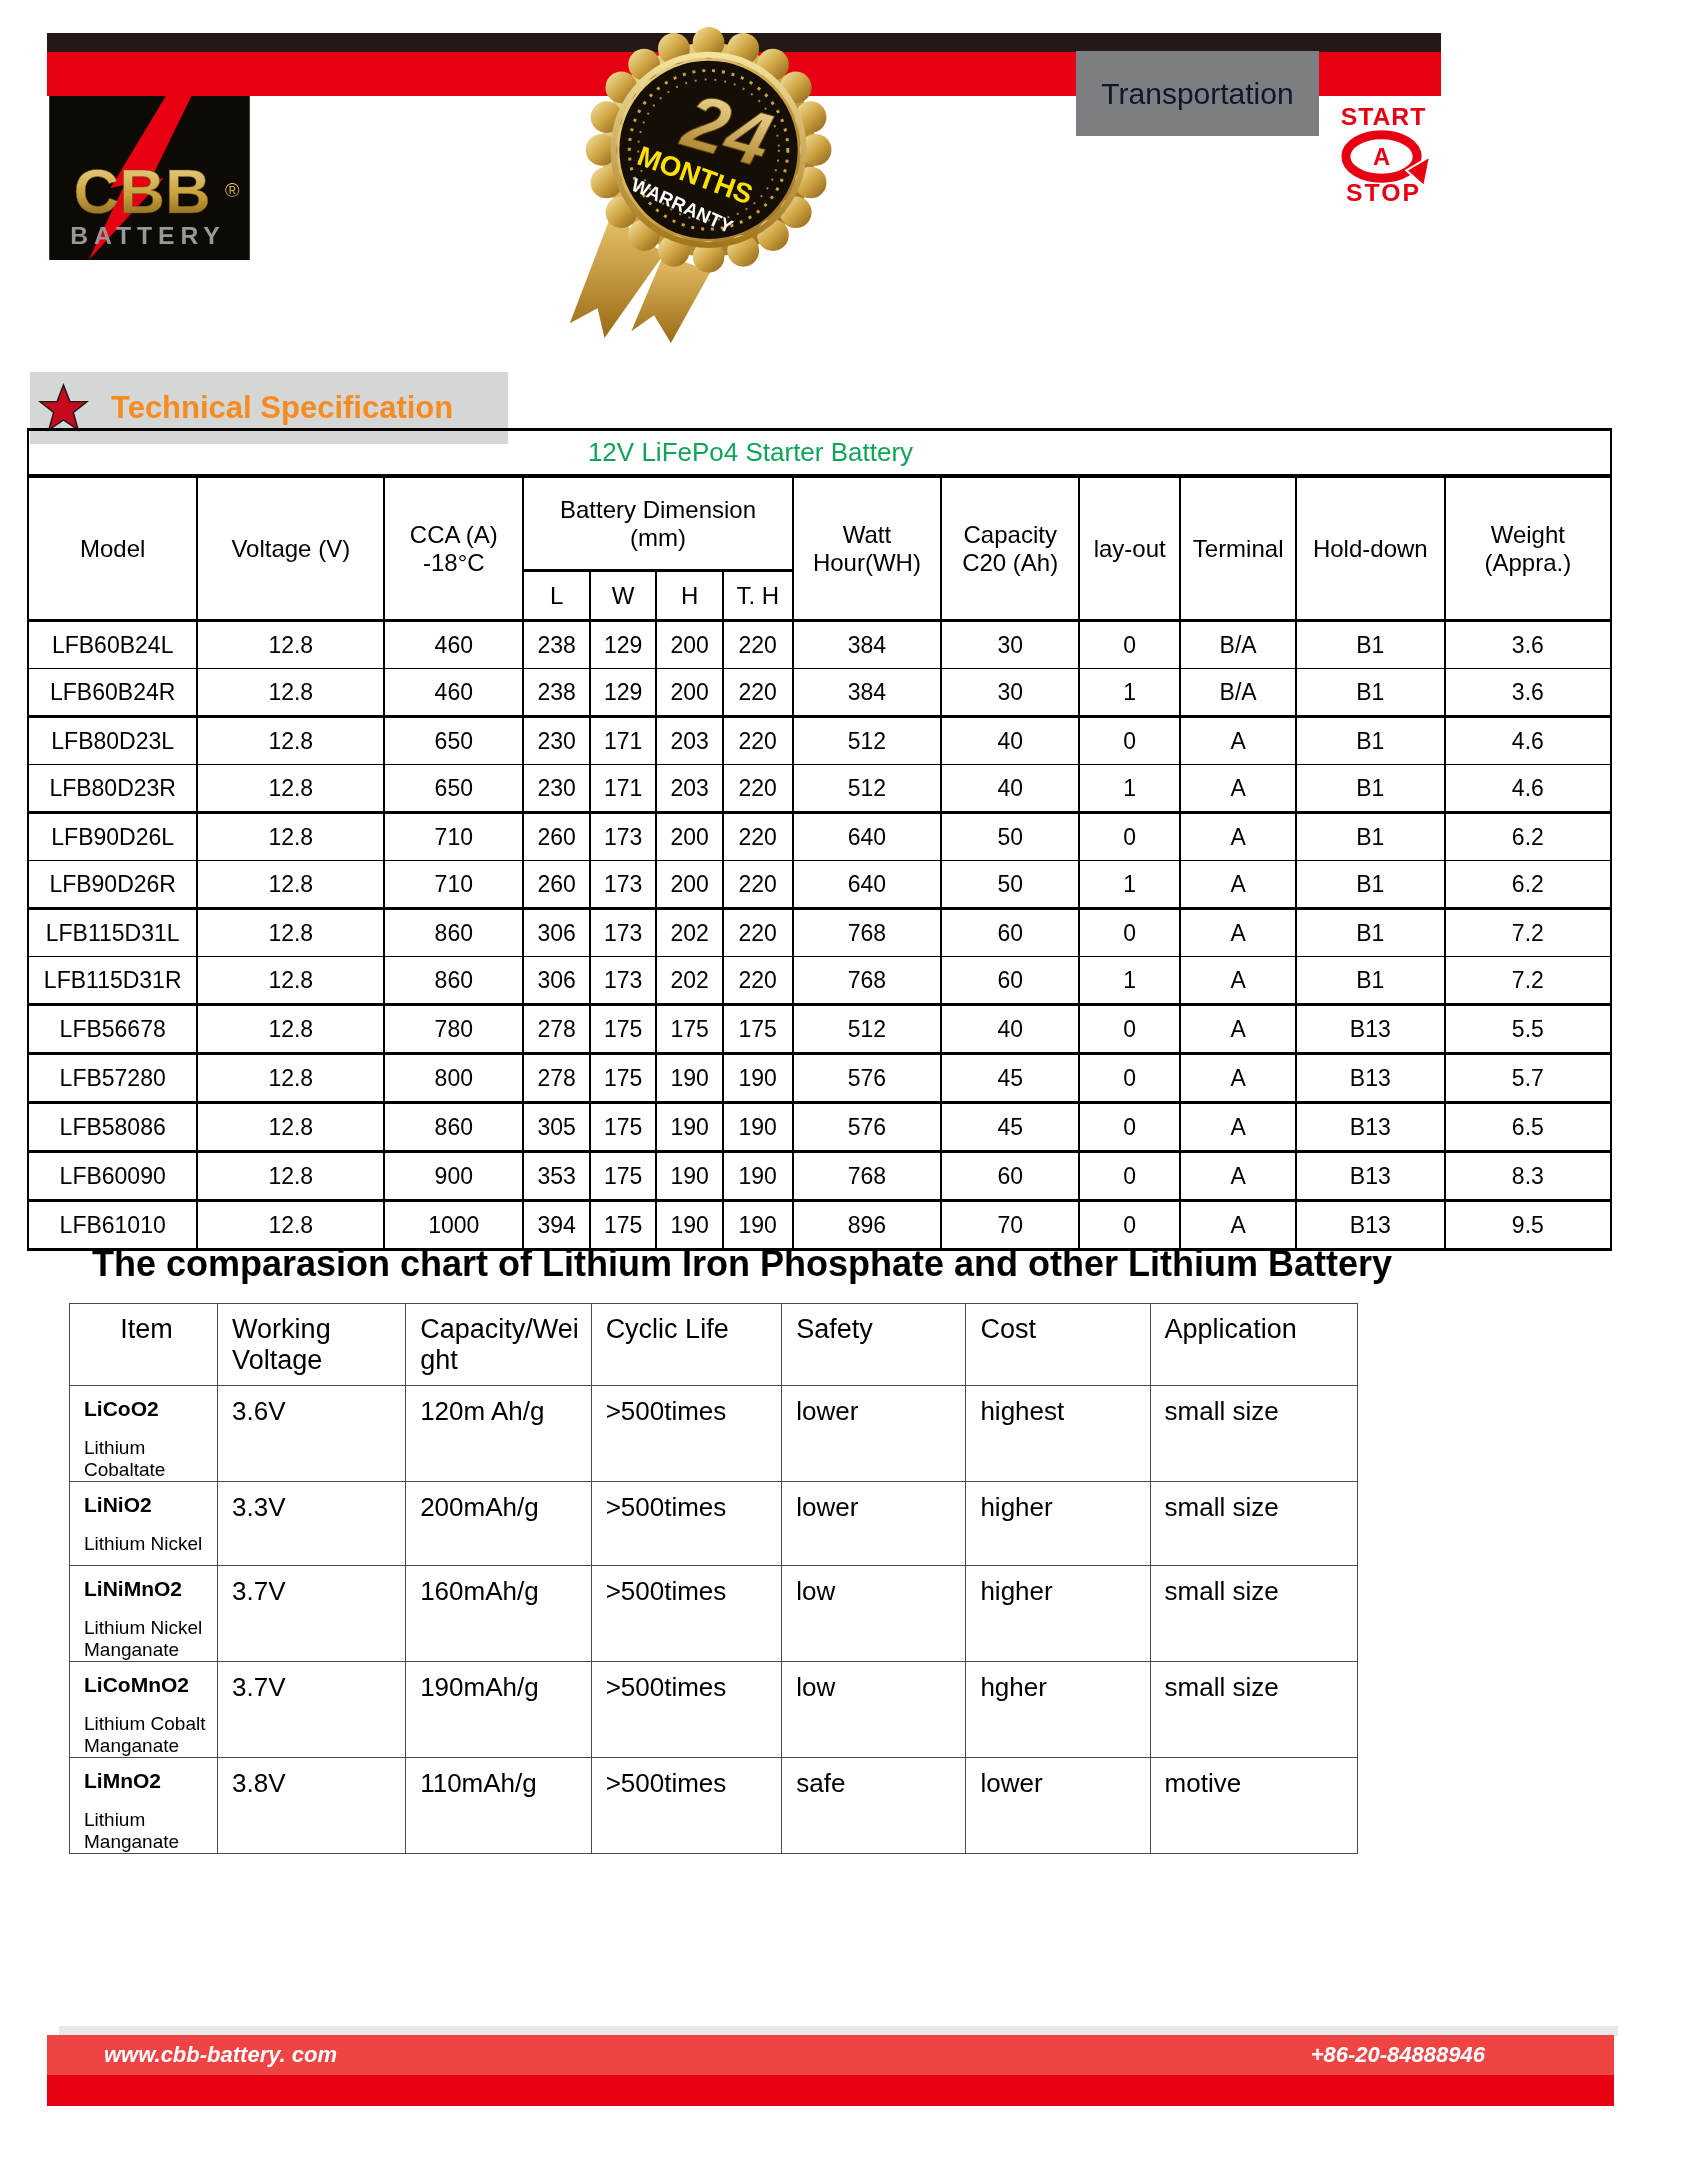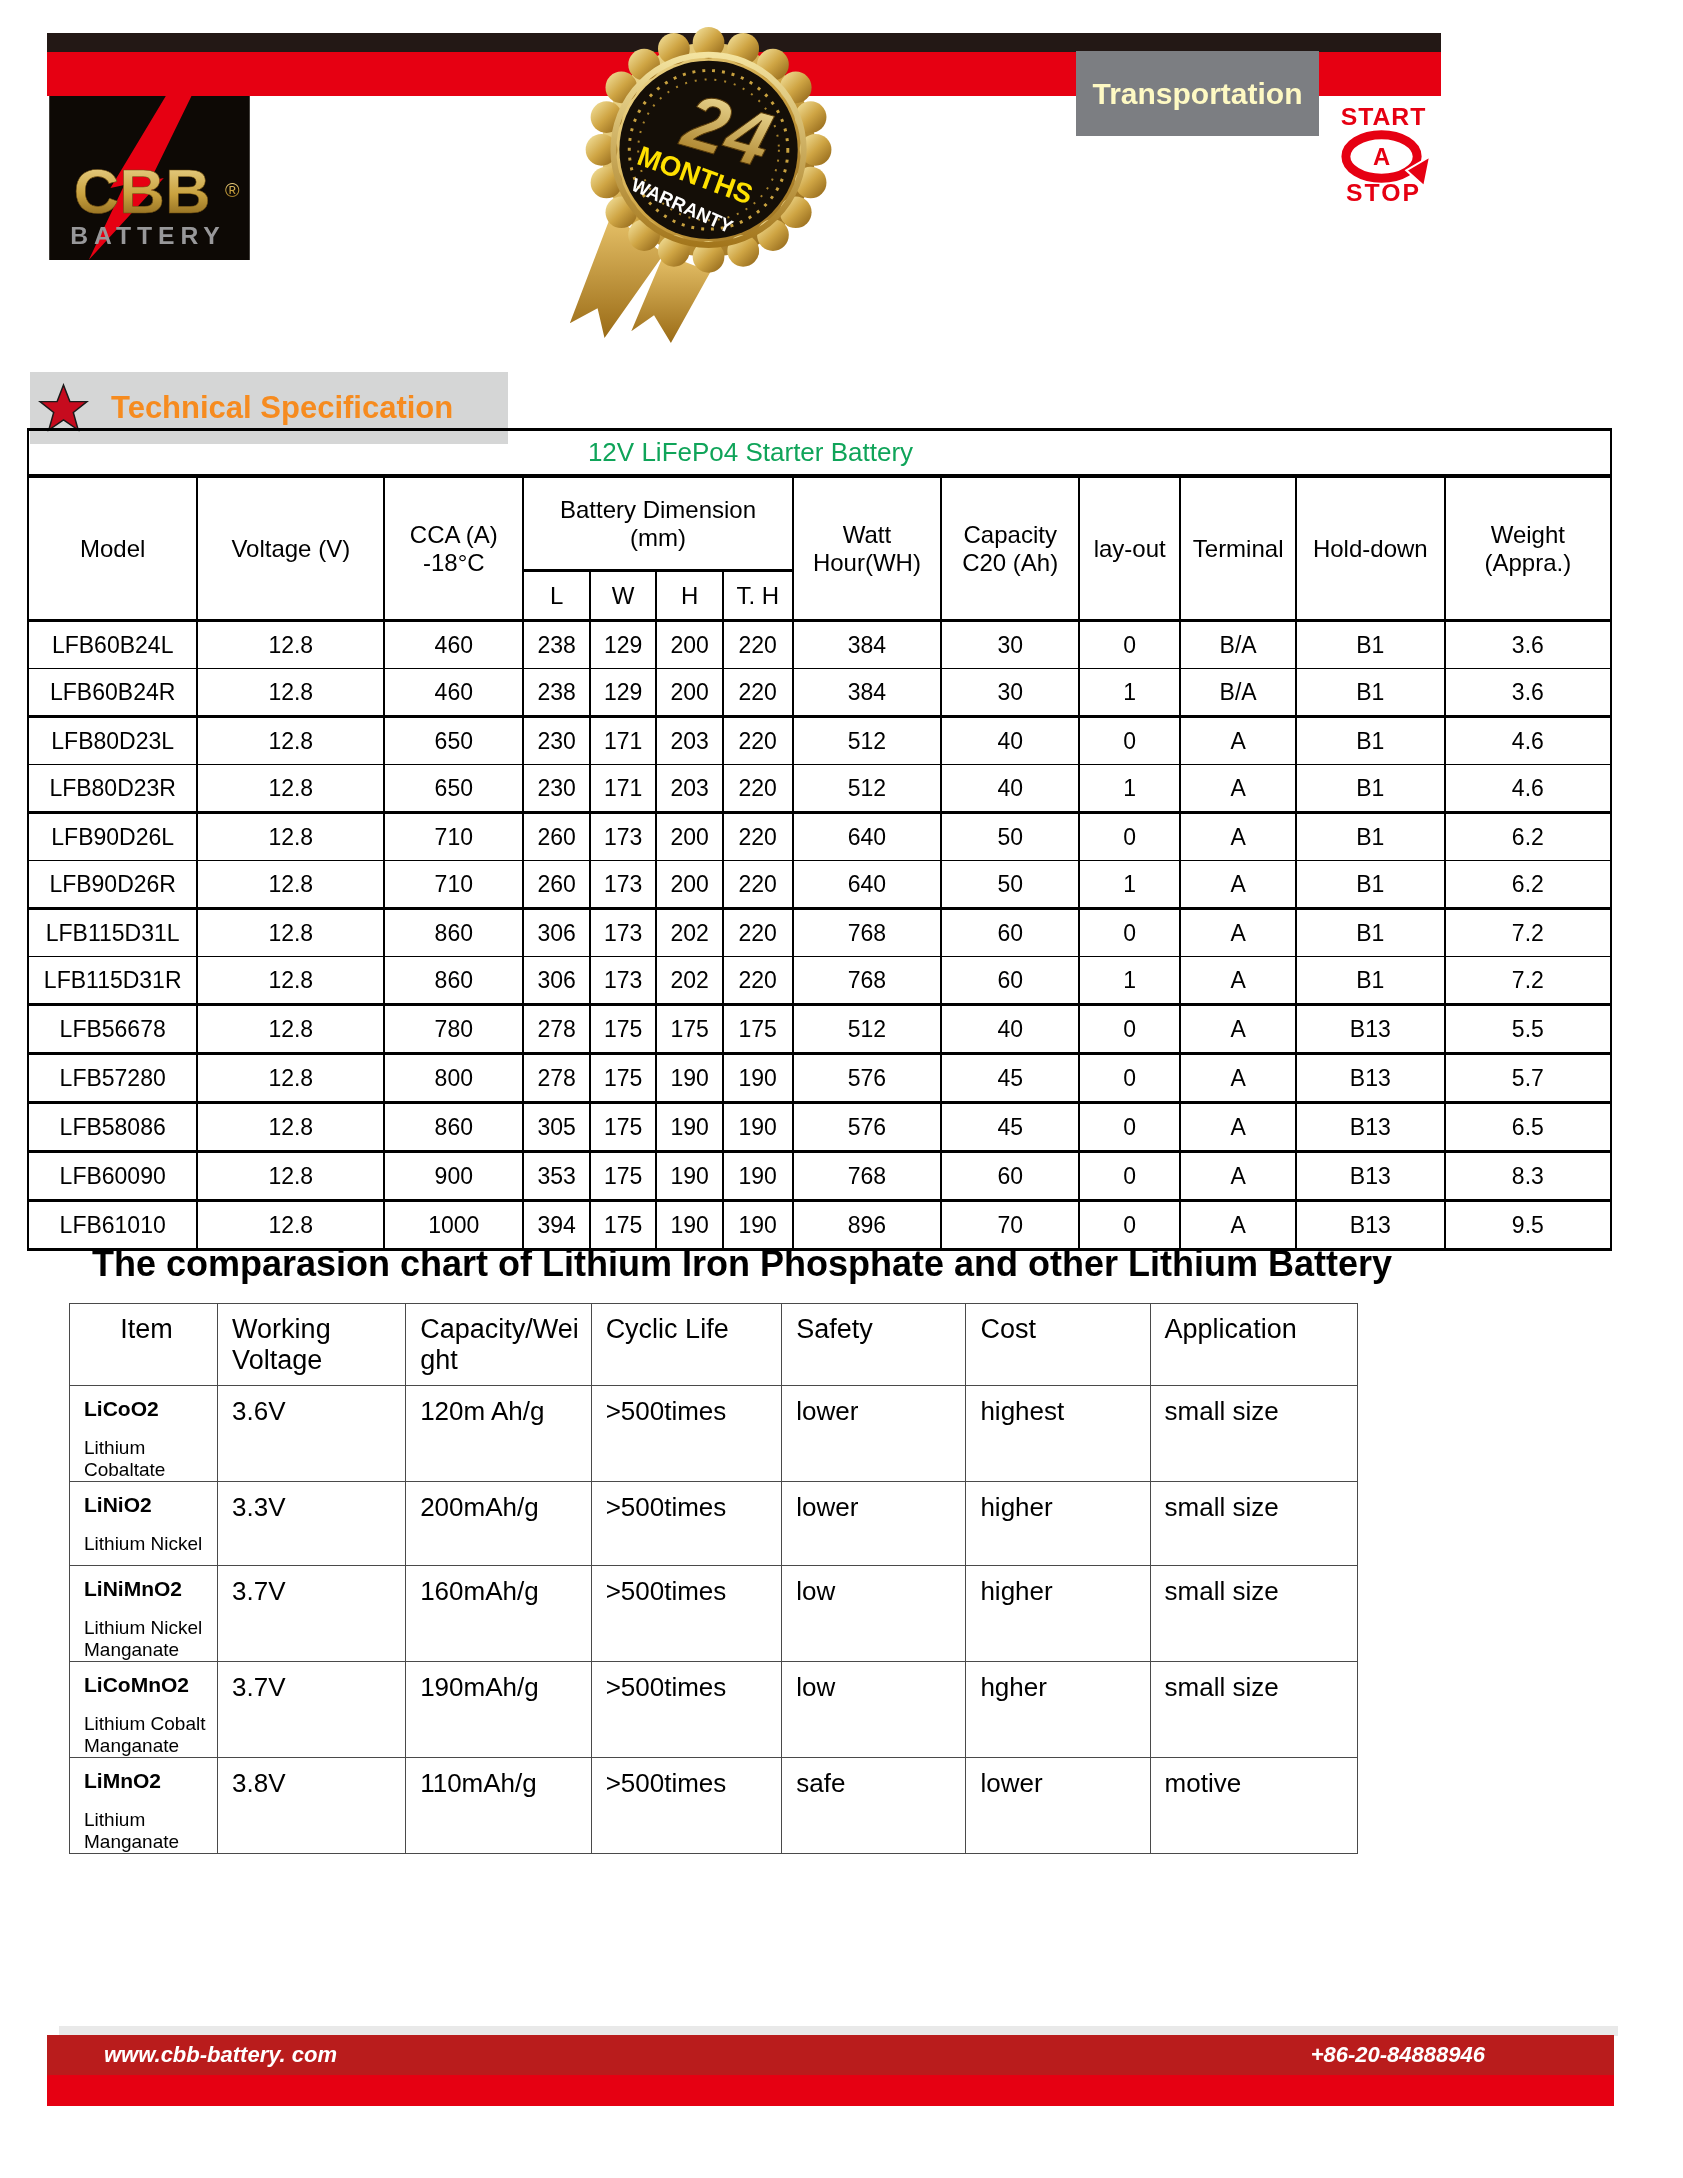--- a/index.html
+++ b/index.html
@@ -8,21 +8,21 @@
   
   .bar-black{position:absolute;left:47px;top:33px;width:1394px;height:20px;background:#231815;}
   .bar-red{position:absolute;left:47px;top:52px;width:1394px;height:44px;background:#e60012;}
   
   .cbb-logo{position:absolute;left:49px;top:96px;width:201px;height:164px;}
   
   .badge{position:absolute;left:550px;top:16px;width:327px;height:337px;}
   
   .transport{position:absolute;left:1076px;top:51px;width:243px;height:85px;background:#7c7e82;
              display:flex;align-items:center;justify-content:center;}
-  .transport span{color:#fef9c3;font-weight:bold;font-size:30px;}
+  .transport span{color:#0f172a;font-weight:normal;font-size:30px;}
   
   .startstop{position:absolute;left:1329px;top:105px;width:111px;height:101px;}
   
   .section-bar{position:absolute;left:30px;top:327px;width:478px;height:72px;background:#d5d6d6;
                display:flex;align-items:center;margin-top:45px;}
   .section-bar .star{margin-left:8px;}
   .section-bar .stitle{color:#f68b1f;font-weight:bold;font-size:31px;margin-left:22px;}
   
   .spec-table{position:absolute;left:27px;top:428px;width:1585px;border-collapse:collapse;
               table-layout:fixed;}
@@ -42,21 +42,21 @@
              table-layout:fixed;}
   .cmp-table th,.cmp-table td{border:1px solid #4a4a4a;text-align:left;vertical-align:top;
              padding:10px 8px 0 14px;white-space:pre-line;}
   .cmp-table th{font-weight:normal;font-size:27px;height:71px;}
   .cmp-table th.center{text-align:center;}
   .cmp-table td{font-size:26px;height:73px;}
   .cmp-table .formula{font-weight:bold;font-size:21px;line-height:1.2;}
   .cmp-table .iname{font-weight:normal;font-size:19px;line-height:1.15;margin-top:16px;}
   
   .foot-gray{position:absolute;left:59px;top:2026px;width:1559px;height:10px;background:#e9e9e9;}
-  .foot-black{position:absolute;left:47px;top:2035px;width:1567px;height:40px;background:#b91c1c;
+  .foot-black{position:absolute;left:47px;top:2035px;width:1567px;height:40px;background:#ef4444;
               display:flex;align-items:center;justify-content:space-between;
               padding:0 129px 0 57px;box-sizing:border-box;}
   .foot-black span{color:#fff;font-weight:bold;font-style:italic;font-size:22px;}
   .foot-red{position:absolute;left:47px;top:2075px;width:1567px;height:31px;background:#e60012;}
   text{font-family:"Liberation Sans", sans-serif;}
 </style>
 </head>
 <body>
 
 <div class="page">

